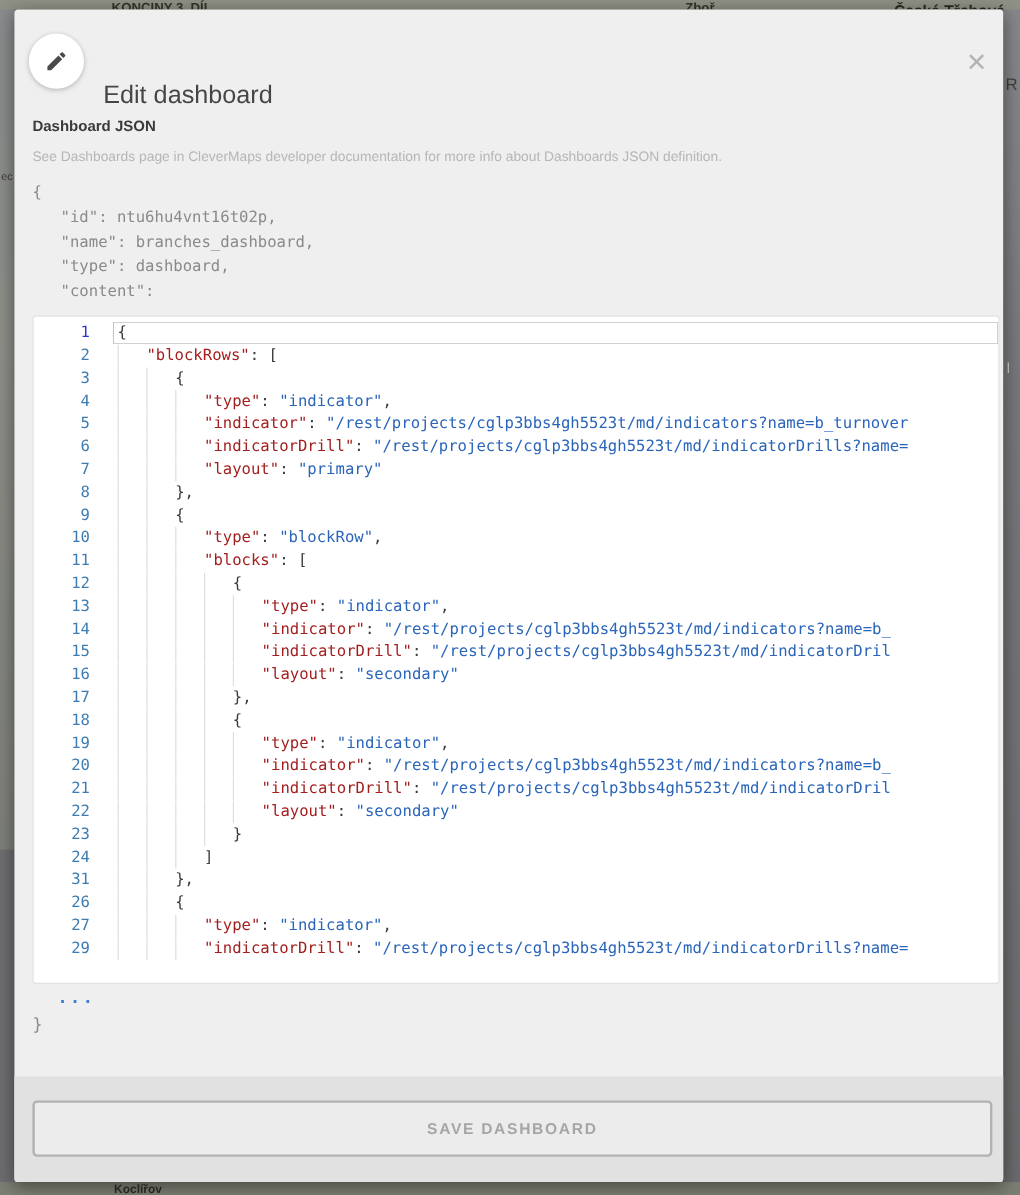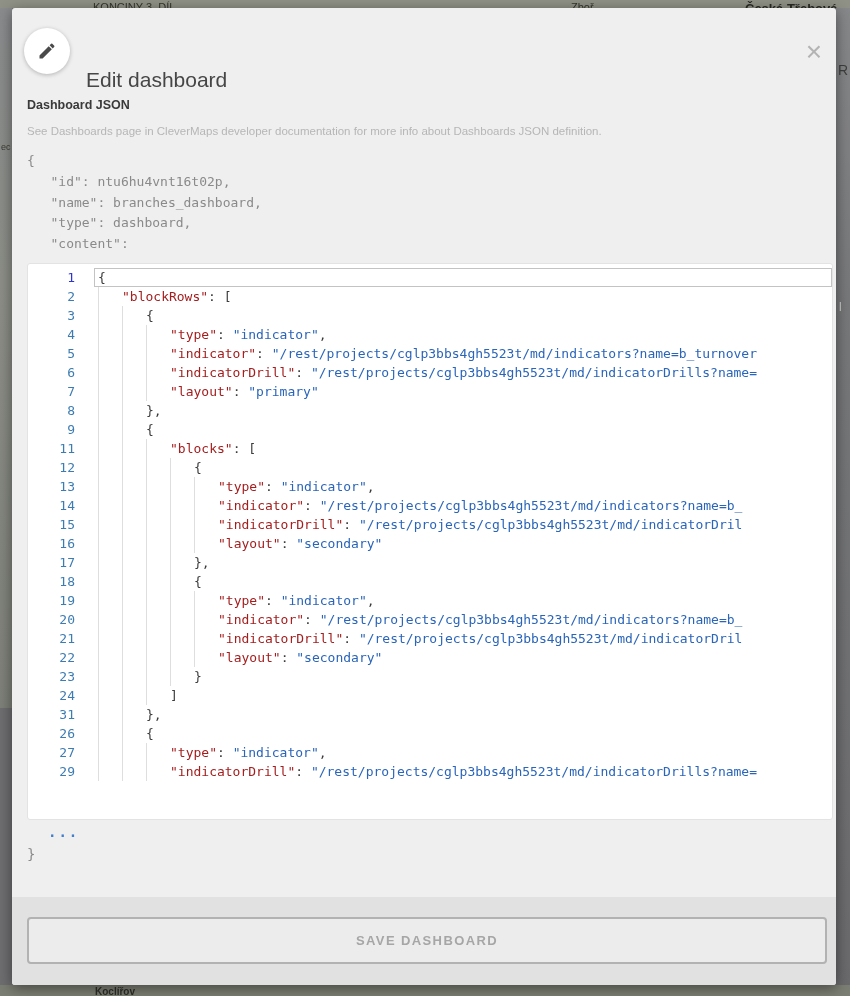--- a/index.html
+++ b/index.html
@@ -5,21 +5,21 @@
   * { margin:0; padding:0; box-sizing:border-box; }
   html,body { width:850px; height:996px; }
   body {
     position:relative; overflow:hidden;
     font-family:"Liberation Sans", sans-serif;
     background:#6e6e70;
   }
   
   .bd-top { position:absolute; left:0; top:0; width:850px; height:8px;
     background:#8f9186; overflow:hidden; z-index:1; }
-  .bd-top .lbl { position:absolute; top:1px; color:#33332b; font-size:11px; white-space:nowrap; }
+  .bd-top .lbl { position:absolute; top:1px; color:#33332b; font-size:11px; white-space:nowrap;font-weight:bold; }
   .bd-top .lbl.b { font-weight:bold; font-size:13px; color:#2a2a24; }
   .bd-left { position:absolute; left:0; top:0; width:12px; height:708px;
     background:linear-gradient(#898b8d 0%, #8c8e87 40%, #7d8078 100%); overflow:hidden; z-index:0; }
   .bd-left .frag { position:absolute; left:1px; top:142px; font-size:9px; color:#3c3c34; }
   .bd-right { position:absolute; right:0; top:0; width:14px; height:996px;
     background:linear-gradient(#87888a 0%, #77787a 30%, #6a6a6c 100%); overflow:hidden; z-index:0; }
   .bd-right .frag1 { position:absolute; left:2px; top:62px; font-size:14px; color:#3f3f3f; }
   .bd-right .frag2 { position:absolute; left:3px; top:300px; font-size:12px; color:#cfcfcf; }
   .bd-bottom { position:absolute; left:0; bottom:0; width:850px; height:11px;
     background:#7b7e72; overflow:hidden; z-index:1; }
@@ -116,20 +116,21 @@
   <div class="editor">
       <div class="cm-row act"><div class="cm-gut">1</div><div class="cm-code"><span class="tok-p">{</span></div></div>
       <div class="cm-row"><div class="cm-gut">2</div><div class="cm-code"><span class="ig"></span><span class="tok-k">"blockRows"</span><span class="tok-p">: [</span></div></div>
       <div class="cm-row"><div class="cm-gut">3</div><div class="cm-code"><span class="ig"></span><span class="ig"></span><span class="tok-p">{</span></div></div>
       <div class="cm-row"><div class="cm-gut">4</div><div class="cm-code"><span class="ig"></span><span class="ig"></span><span class="ig"></span><span class="tok-k">"type"</span><span class="tok-p">: </span><span class="tok-s">"indicator"</span><span class="tok-p">,</span></div></div>
       <div class="cm-row"><div class="cm-gut">5</div><div class="cm-code"><span class="ig"></span><span class="ig"></span><span class="ig"></span><span class="tok-k">"indicator"</span><span class="tok-p">: </span><span class="tok-s">"/rest/projects/cglp3bbs4gh5523t/md/indicators?name=b_turnover</span></div></div>
       <div class="cm-row"><div class="cm-gut">6</div><div class="cm-code"><span class="ig"></span><span class="ig"></span><span class="ig"></span><span class="tok-k">"indicatorDrill"</span><span class="tok-p">: </span><span class="tok-s">"/rest/projects/cglp3bbs4gh5523t/md/indicatorDrills?name=</span></div></div>
       <div class="cm-row"><div class="cm-gut">7</div><div class="cm-code"><span class="ig"></span><span class="ig"></span><span class="ig"></span><span class="tok-k">"layout"</span><span class="tok-p">: </span><span class="tok-s">"primary"</span></div></div>
       <div class="cm-row"><div class="cm-gut">8</div><div class="cm-code"><span class="ig"></span><span class="ig"></span><span class="tok-p">},</span></div></div>
       <div class="cm-row"><div class="cm-gut">9</div><div class="cm-code"><span class="ig"></span><span class="ig"></span><span class="tok-p">{</span></div></div>
+      <div class="cm-row"><div class="cm-gut">10</div><div class="cm-code"><span class="ig"></span><span class="ig"></span><span class="ig"></span><span class="tok-k">"type"</span><span class="tok-p">: </span><span class="tok-s">"blockRow"</span><span class="tok-p">,</span></div></div>
       <div class="cm-row"><div class="cm-gut">11</div><div class="cm-code"><span class="ig"></span><span class="ig"></span><span class="ig"></span><span class="tok-k">"blocks"</span><span class="tok-p">: [</span></div></div>
       <div class="cm-row"><div class="cm-gut">12</div><div class="cm-code"><span class="ig"></span><span class="ig"></span><span class="ig"></span><span class="ig"></span><span class="tok-p">{</span></div></div>
       <div class="cm-row"><div class="cm-gut">13</div><div class="cm-code"><span class="ig"></span><span class="ig"></span><span class="ig"></span><span class="ig"></span><span class="ig"></span><span class="tok-k">"type"</span><span class="tok-p">: </span><span class="tok-s">"indicator"</span><span class="tok-p">,</span></div></div>
       <div class="cm-row"><div class="cm-gut">14</div><div class="cm-code"><span class="ig"></span><span class="ig"></span><span class="ig"></span><span class="ig"></span><span class="ig"></span><span class="tok-k">"indicator"</span><span class="tok-p">: </span><span class="tok-s">"/rest/projects/cglp3bbs4gh5523t/md/indicators?name=b_</span></div></div>
       <div class="cm-row"><div class="cm-gut">15</div><div class="cm-code"><span class="ig"></span><span class="ig"></span><span class="ig"></span><span class="ig"></span><span class="ig"></span><span class="tok-k">"indicatorDrill"</span><span class="tok-p">: </span><span class="tok-s">"/rest/projects/cglp3bbs4gh5523t/md/indicatorDril</span></div></div>
       <div class="cm-row"><div class="cm-gut">16</div><div class="cm-code"><span class="ig"></span><span class="ig"></span><span class="ig"></span><span class="ig"></span><span class="ig"></span><span class="tok-k">"layout"</span><span class="tok-p">: </span><span class="tok-s">"secondary"</span></div></div>
       <div class="cm-row"><div class="cm-gut">17</div><div class="cm-code"><span class="ig"></span><span class="ig"></span><span class="ig"></span><span class="ig"></span><span class="tok-p">},</span></div></div>
       <div class="cm-row"><div class="cm-gut">18</div><div class="cm-code"><span class="ig"></span><span class="ig"></span><span class="ig"></span><span class="ig"></span><span class="tok-p">{</span></div></div>
       <div class="cm-row"><div class="cm-gut">19</div><div class="cm-code"><span class="ig"></span><span class="ig"></span><span class="ig"></span><span class="ig"></span><span class="ig"></span><span class="tok-k">"type"</span><span class="tok-p">: </span><span class="tok-s">"indicator"</span><span class="tok-p">,</span></div></div>
       <div class="cm-row"><div class="cm-gut">20</div><div class="cm-code"><span class="ig"></span><span class="ig"></span><span class="ig"></span><span class="ig"></span><span class="ig"></span><span class="tok-k">"indicator"</span><span class="tok-p">: </span><span class="tok-s">"/rest/projects/cglp3bbs4gh5523t/md/indicators?name=b_</span></div></div>

